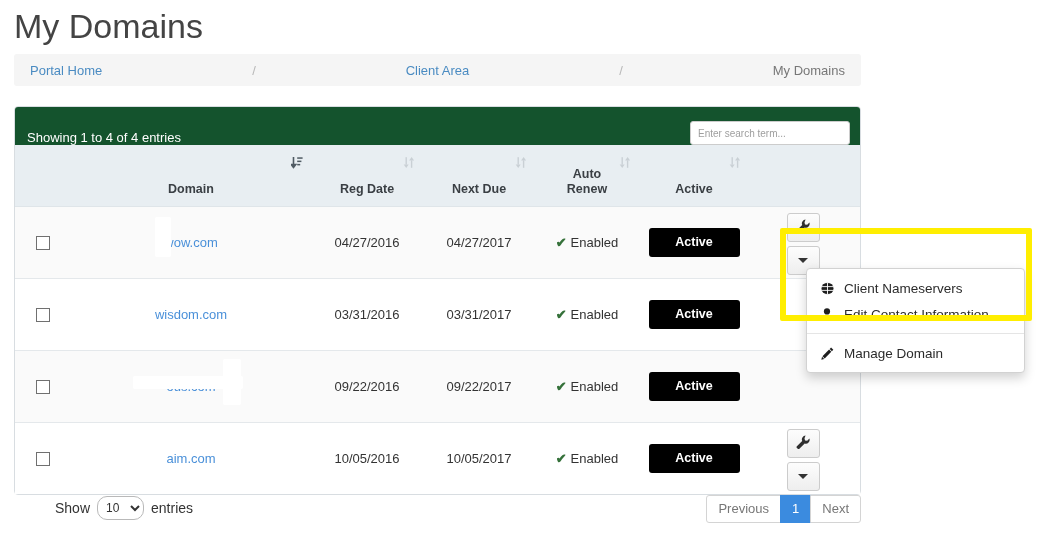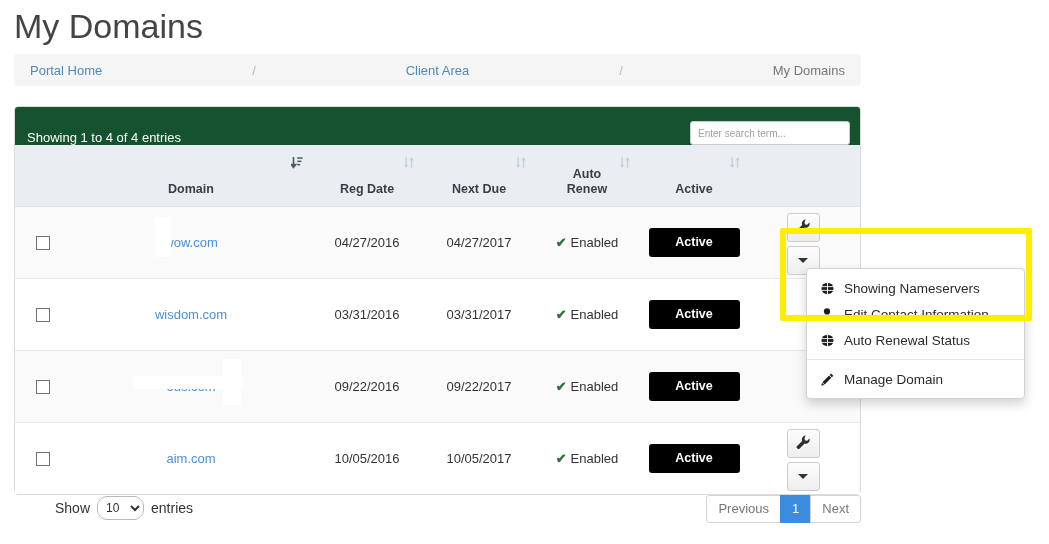--- a/index.html
+++ b/index.html
@@ -548,40 +548,30 @@
 
   <div class="dropdown-menu">
     <div class="dd-item">
       <span class="dd-ico">
         <svg width="13" height="13" viewBox="0 0 13 13">
           <circle cx="6.5" cy="6.5" r="6" fill="#1e1e1e"></circle>
           <path d="M6.5 0.5 a9 6 0 0 0 0 12 a9 6 0 0 0 0 -12 Z" fill="none" stroke="#ffffff" stroke-width="0.9"></path>
           <path d="M0.7 4.6 h11.6 M0.7 8.4 h11.6 M6.5 0.5 v12" stroke="#ffffff" stroke-width="0.9" fill="none"></path>
         </svg>
       </span>
-      <span>Showing Nameservers</span>
+      <span>Client Nameservers</span>
     </div>
     <div class="dd-item">
       <span class="dd-ico">
         <svg width="12" height="13" viewBox="0 0 12 13">
           <circle cx="6" cy="3.4" r="3.1" fill="#1e1e1e"></circle>
           <path d="M0.6 12.6 c0 -3.4 2.4 -5.5 5.4 -5.5 s5.4 2.1 5.4 5.5 Z" fill="#1e1e1e"></path>
         </svg>
       </span>
       <span>Edit Contact Information</span>
-    </div>
-    <div class="dd-item">
-      <span class="dd-ico">
-        <svg width="13" height="13" viewBox="0 0 13 13">
-          <circle cx="6.5" cy="6.5" r="6" fill="#1e1e1e"></circle>
-          <path d="M6.5 0.5 a9 6 0 0 0 0 12 a9 6 0 0 0 0 -12 Z" fill="none" stroke="#ffffff" stroke-width="0.9"></path>
-          <path d="M0.7 4.6 h11.6 M0.7 8.4 h11.6 M6.5 0.5 v12" stroke="#ffffff" stroke-width="0.9" fill="none"></path>
-        </svg>
-      </span>
-      <span>Auto Renewal Status</span>
     </div>
     <div class="dd-divider"></div>
     <div class="dd-item">
       <span class="dd-ico">
         <svg width="13" height="13" viewBox="0 0 13 13">
           <path d="M10.1 0.6 l2.2 2.2 l-1.4 1.4 l-2.2 -2.2 Z" fill="#1e1e1e"></path>
           <path d="M8.1 2.6 l2.2 2.2 l-6.6 6.6 l-2.2 -2.2 Z" fill="#1e1e1e"></path>
           <path d="M1.1 9.8 l2.1 2.1 l-2.9 0.8 Z" fill="#1e1e1e"></path>
         </svg>
       </span>

